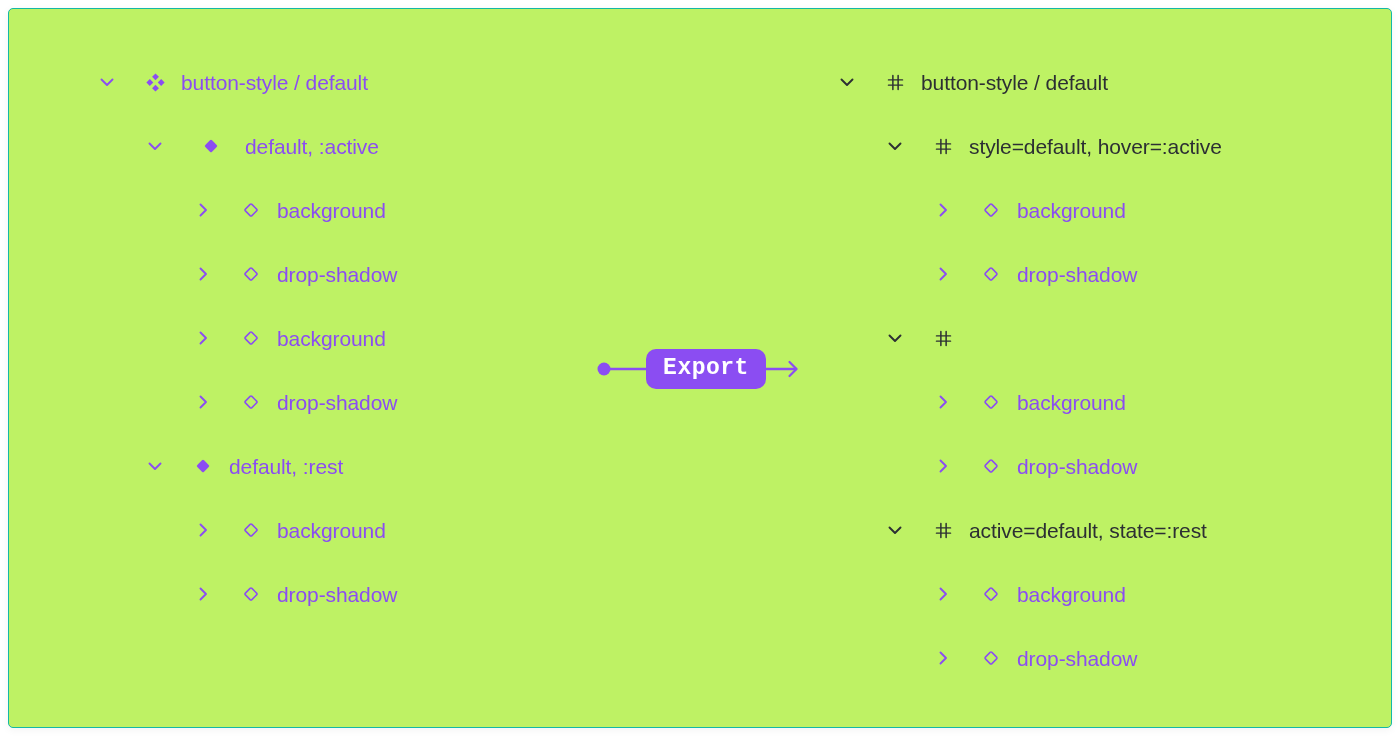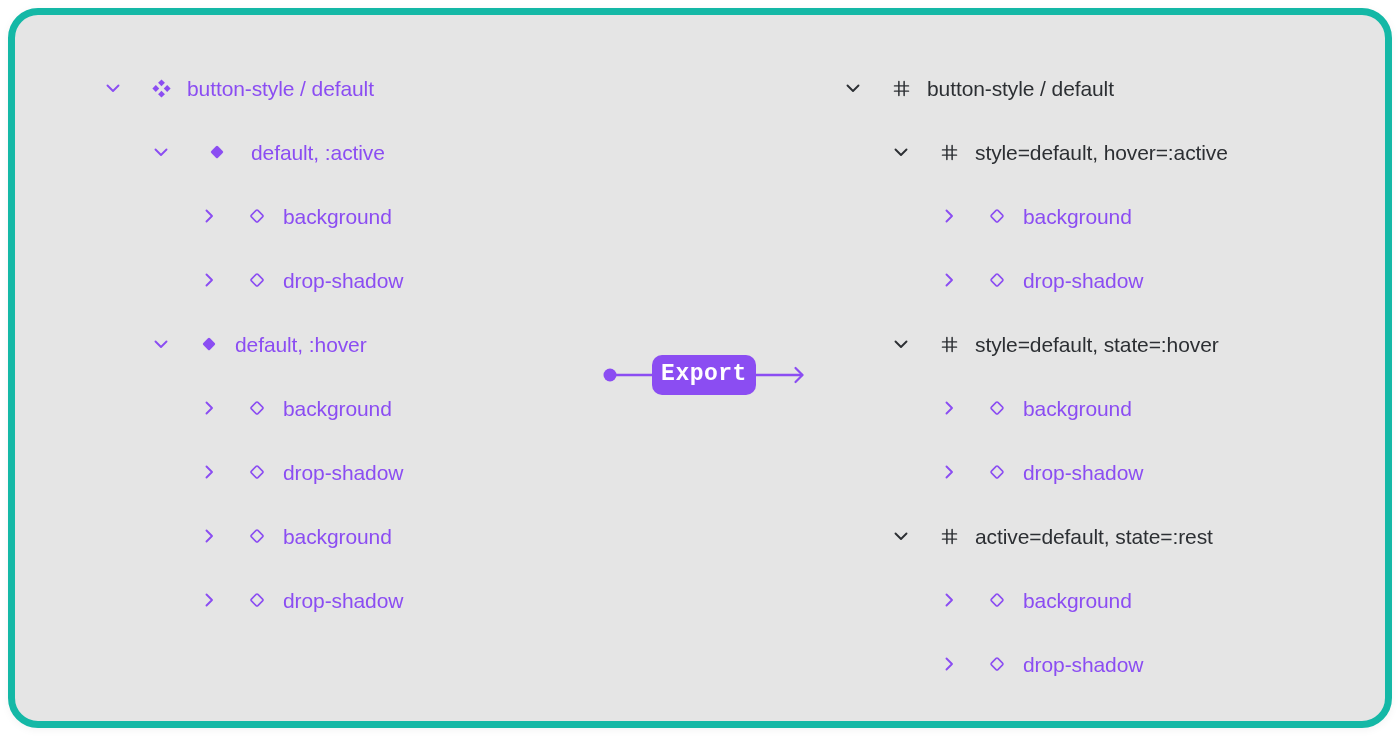--- a/index.html
+++ b/index.html
@@ -7,23 +7,23 @@
   body{
     width:1400px;height:736px;
     background:#ffffff;
     font-family:"Liberation Sans", sans-serif;
     position:relative;
     overflow:hidden;
   }
   .card{
     position:absolute;
     left:8px;top:8px;right:8px;bottom:8px;
-    background:#e5e5e5;
-    border:7px solid #14b8a6;
-    border-radius:30px;
+    background:#bef264;
+    border:1px solid #14b8a6;
+    border-radius:5px;
     box-shadow:0 2px 8px rgba(16,24,40,0.05);
   }
   .tree{
     position:absolute;
     top:41px;
   }
   .tree-left{left:88px;}
   .tree-right{left:828px;}
   .row{
     height:64px;
@@ -52,21 +52,21 @@
   .lbl{line-height:1;}
   .connector{
     position:absolute;
     left:587px;top:340px;
     width:210px;height:40px;
   }
   .connector svg{position:absolute;left:0;top:0;}
   .export-btn{
     position:absolute;
     left:50px;top:0;
-    width:104px;height:40px;
+    width:120px;height:40px;
     background:var(--purple);
     color:#ffffff;
     border:none;
     border-radius:10px;
     font-family:"Liberation Mono", monospace;
     font-size:23px;
     font-weight:600;
     letter-spacing:0.5px;
     display:flex;align-items:center;justify-content:center;
     cursor:pointer;
@@ -127,58 +127,58 @@
             <path d="M7.5 4.5 L13 10 L7.5 15.5" fill="none" stroke="currentColor" stroke-width="1.9" stroke-linecap="round" stroke-linejoin="round"></path>
           </svg>
         </span>
         <span class="nicon">
           <svg width="22" height="22" viewBox="0 0 24 24">
             <rect x="7" y="7" width="10" height="10" rx="1.4" transform="rotate(45 12 12)" fill="none" stroke="currentColor" stroke-width="1.7"></rect>
           </svg>
         </span>
         <span class="lbl">drop-shadow</span>
       </div>
+      <div class="row purple" style="padding-left: 96px;">
+        <span class="chev">
+          <svg width="20" height="20" viewBox="0 0 20 20">
+            <path d="M7.5 4.5 L13 10 L7.5 15.5" fill="none" stroke="currentColor" stroke-width="1.9" stroke-linecap="round" stroke-linejoin="round"></path>
+          </svg>
+        </span>
+        <span class="nicon">
+          <svg width="22" height="22" viewBox="0 0 24 24">
+            <rect x="7" y="7" width="10" height="10" rx="1.4" transform="rotate(45 12 12)" fill="none" stroke="currentColor" stroke-width="1.7"></rect>
+          </svg>
+        </span>
+        <span class="lbl">background</span>
+      </div>
+      <div class="row purple" style="padding-left: 96px;">
+        <span class="chev">
+          <svg width="20" height="20" viewBox="0 0 20 20">
+            <path d="M7.5 4.5 L13 10 L7.5 15.5" fill="none" stroke="currentColor" stroke-width="1.9" stroke-linecap="round" stroke-linejoin="round"></path>
+          </svg>
+        </span>
+        <span class="nicon">
+          <svg width="22" height="22" viewBox="0 0 24 24">
+            <rect x="7" y="7" width="10" height="10" rx="1.4" transform="rotate(45 12 12)" fill="none" stroke="currentColor" stroke-width="1.7"></rect>
+          </svg>
+        </span>
+        <span class="lbl">drop-shadow</span>
+      </div>
       <div class="row purple" style="padding-left: 48px;">
         <span class="chev">
           <svg width="20" height="20" viewBox="0 0 20 20">
             <path d="M4.5 7.5 L10 13 L15.5 7.5" fill="none" stroke="currentColor" stroke-width="1.9" stroke-linecap="round" stroke-linejoin="round"></path>
           </svg>
         </span>
         <span class="nicon">
           <svg width="22" height="22" viewBox="0 0 24 24">
             <rect x="6.8" y="6.8" width="10.4" height="10.4" rx="1.6" transform="rotate(45 12 12)" fill="currentColor"></rect>
           </svg>
         </span>
-        <span class="lbl">default, :hover</span>
-      </div>
-      <div class="row purple" style="padding-left: 96px;">
-        <span class="chev">
-          <svg width="20" height="20" viewBox="0 0 20 20">
-            <path d="M7.5 4.5 L13 10 L7.5 15.5" fill="none" stroke="currentColor" stroke-width="1.9" stroke-linecap="round" stroke-linejoin="round"></path>
-          </svg>
-        </span>
-        <span class="nicon">
-          <svg width="22" height="22" viewBox="0 0 24 24">
-            <rect x="7" y="7" width="10" height="10" rx="1.4" transform="rotate(45 12 12)" fill="none" stroke="currentColor" stroke-width="1.7"></rect>
-          </svg>
-        </span>
-        <span class="lbl">background</span>
-      </div>
-      <div class="row purple" style="padding-left: 96px;">
-        <span class="chev">
-          <svg width="20" height="20" viewBox="0 0 20 20">
-            <path d="M7.5 4.5 L13 10 L7.5 15.5" fill="none" stroke="currentColor" stroke-width="1.9" stroke-linecap="round" stroke-linejoin="round"></path>
-          </svg>
-        </span>
-        <span class="nicon">
-          <svg width="22" height="22" viewBox="0 0 24 24">
-            <rect x="7" y="7" width="10" height="10" rx="1.4" transform="rotate(45 12 12)" fill="none" stroke="currentColor" stroke-width="1.7"></rect>
-          </svg>
-        </span>
-        <span class="lbl">drop-shadow</span>
+        <span class="lbl">default, :rest</span>
       </div>
       <div class="row purple" style="padding-left: 96px;">
         <span class="chev">
           <svg width="20" height="20" viewBox="0 0 20 20">
             <path d="M7.5 4.5 L13 10 L7.5 15.5" fill="none" stroke="currentColor" stroke-width="1.9" stroke-linecap="round" stroke-linejoin="round"></path>
           </svg>
         </span>
         <span class="nicon">
           <svg width="22" height="22" viewBox="0 0 24 24">
             <rect x="7" y="7" width="10" height="10" rx="1.4" transform="rotate(45 12 12)" fill="none" stroke="currentColor" stroke-width="1.7"></rect>
@@ -258,21 +258,20 @@
         <span class="chev">
           <svg width="20" height="20" viewBox="0 0 20 20">
             <path d="M4.5 7.5 L10 13 L15.5 7.5" fill="none" stroke="currentColor" stroke-width="1.9" stroke-linecap="round" stroke-linejoin="round"></path>
           </svg>
         </span>
         <span class="nicon">
           <svg width="21" height="21" viewBox="0 0 24 24">
             <path d="M9 4 V20 M15 4 V20 M4 9 H20 M4 15 H20" fill="none" stroke="currentColor" stroke-width="1.7" stroke-linecap="round"></path>
           </svg>
         </span>
-        <span class="lbl">style=default, state=:hover</span>
       </div>
       <div class="row purple" style="padding-left: 96px;">
         <span class="chev">
           <svg width="20" height="20" viewBox="0 0 20 20">
             <path d="M7.5 4.5 L13 10 L7.5 15.5" fill="none" stroke="currentColor" stroke-width="1.9" stroke-linecap="round" stroke-linejoin="round"></path>
           </svg>
         </span>
         <span class="nicon">
           <svg width="22" height="22" viewBox="0 0 24 24">
             <rect x="7" y="7" width="10" height="10" rx="1.4" transform="rotate(45 12 12)" fill="none" stroke="currentColor" stroke-width="1.7"></rect>

